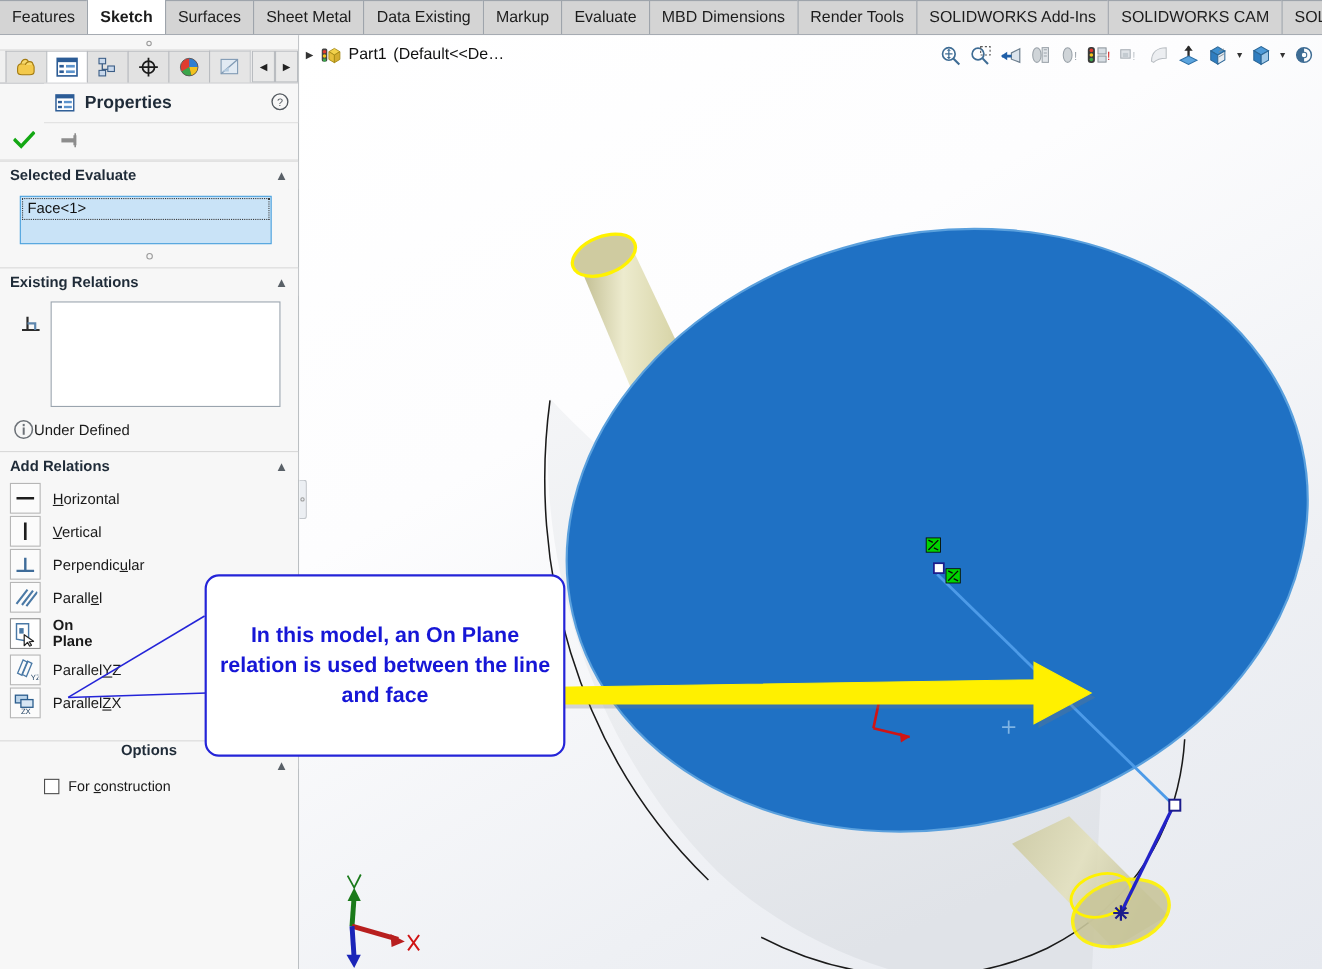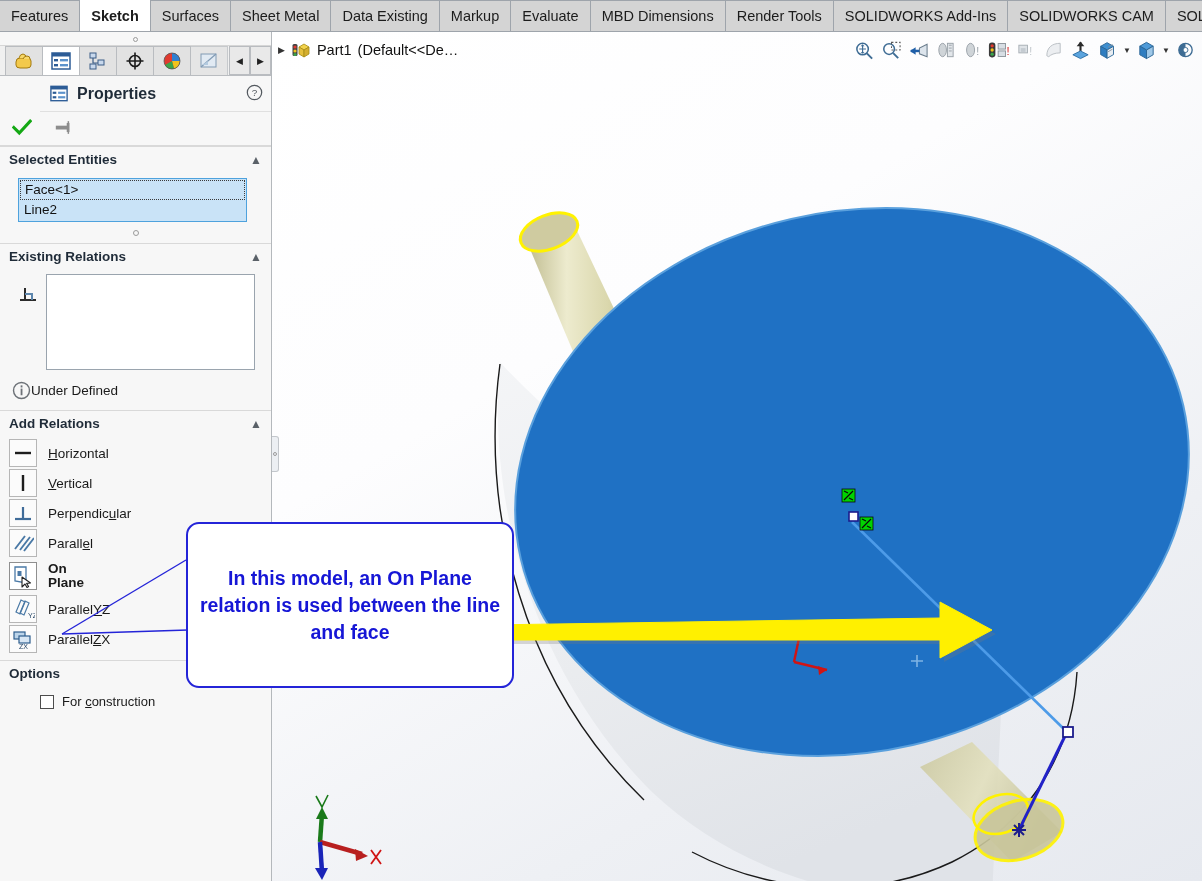--- a/index.html
+++ b/index.html
@@ -295,26 +295,25 @@
       <div>
         <svg width="20" height="15" viewBox="0 0 22 16">
           <rect x="2" y="6" width="13" height="4.2" fill="#8d8d8d"></rect>
           <rect x="14" y="3" width="3" height="10" fill="#8d8d8d"></rect>
           <rect x="15" y="1" width="1.6" height="14" fill="#8d8d8d"></rect>
         </svg>
       </div>
     </div>
 
     <div class="section-hdr">
-      <span>Selected Entities</span>
+      <span>Selected Evaluate</span>
       <span class="chev">▲</span>
     </div>
     <div id="sel-entities-box">
       <div class="sel-row focus">Face&lt;1&gt;</div>
-      <div class="sel-row">Line2</div>
     </div>
     <div id="sel-grip">
       <span class="dot"></span>
     </div>
 
     <div class="section-hdr" style="margin-top:4px;">
       <span>Existing Relations</span>
       <span class="chev">▲</span>
     </div>
     <div id="exrel-wrap">
@@ -411,21 +410,21 @@
           <svg width="24" height="22" viewBox="0 0 24 22">
             <rect x="3" y="4" width="11" height="7" fill="#BBD4EA" stroke="#2d5e8e" stroke-width="1.2"></rect>
             <rect x="8" y="8" width="11" height="7" fill="#D7E6F4" stroke="#2d5e8e" stroke-width="1.2"></rect>
             <text x="8" y="21" font-size="7" fill="#1b3c5e" font-family="Liberation Sans, sans-serif">ZX</text>
           </svg>
         </div>
         <div class="rel-lbl">Parallel<u>Z</u>X</div>
       </div>
     </div>
 
-    <div class="section-hdr" style="margin-top:2px;">
+    <div class="section-hdr" style="margin-top:15px;flex-direction:column;">
       <span>Options</span>
       <span class="chev">▲</span>
     </div>
     <div id="options-row">
       <span class="cbox"></span>
       <span>For <u>c</u>onstruction</span>
     </div>
   </div>
 
   <div id="graphics">

